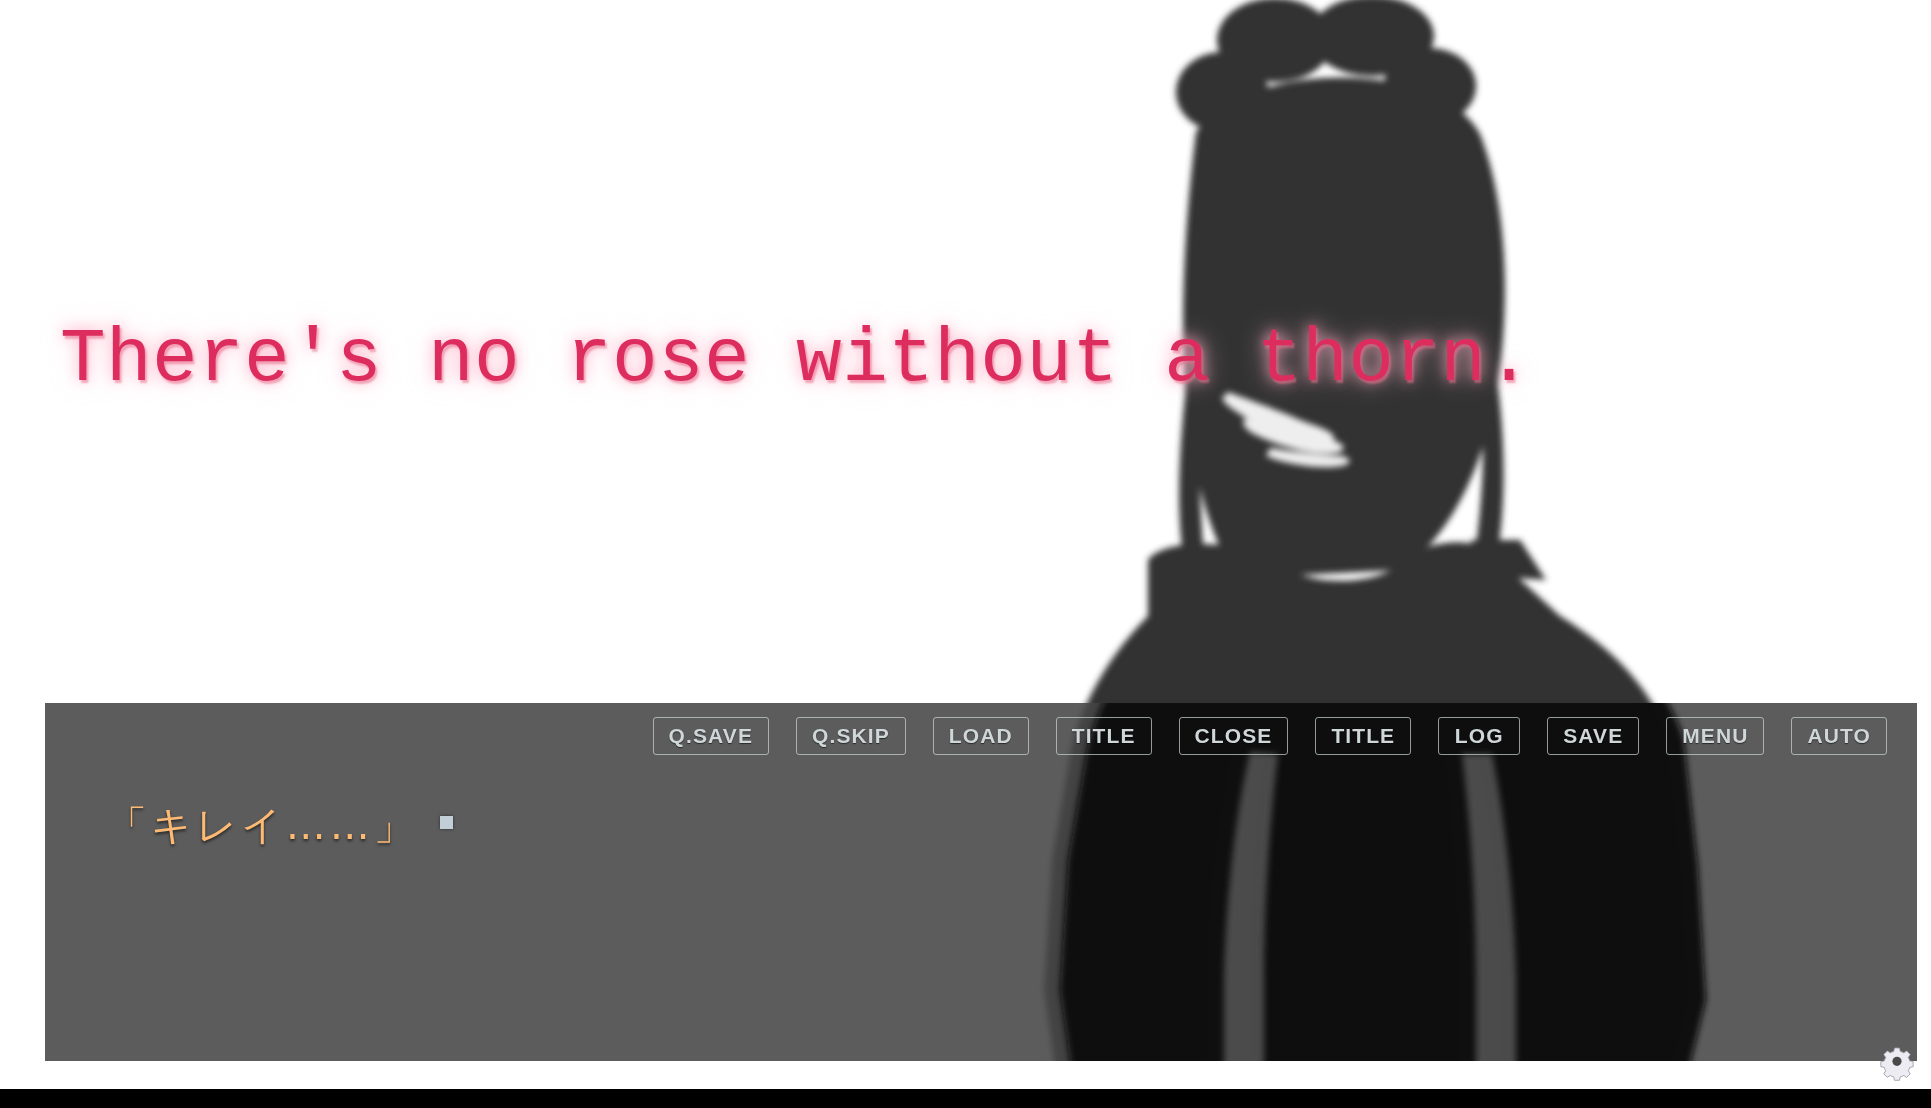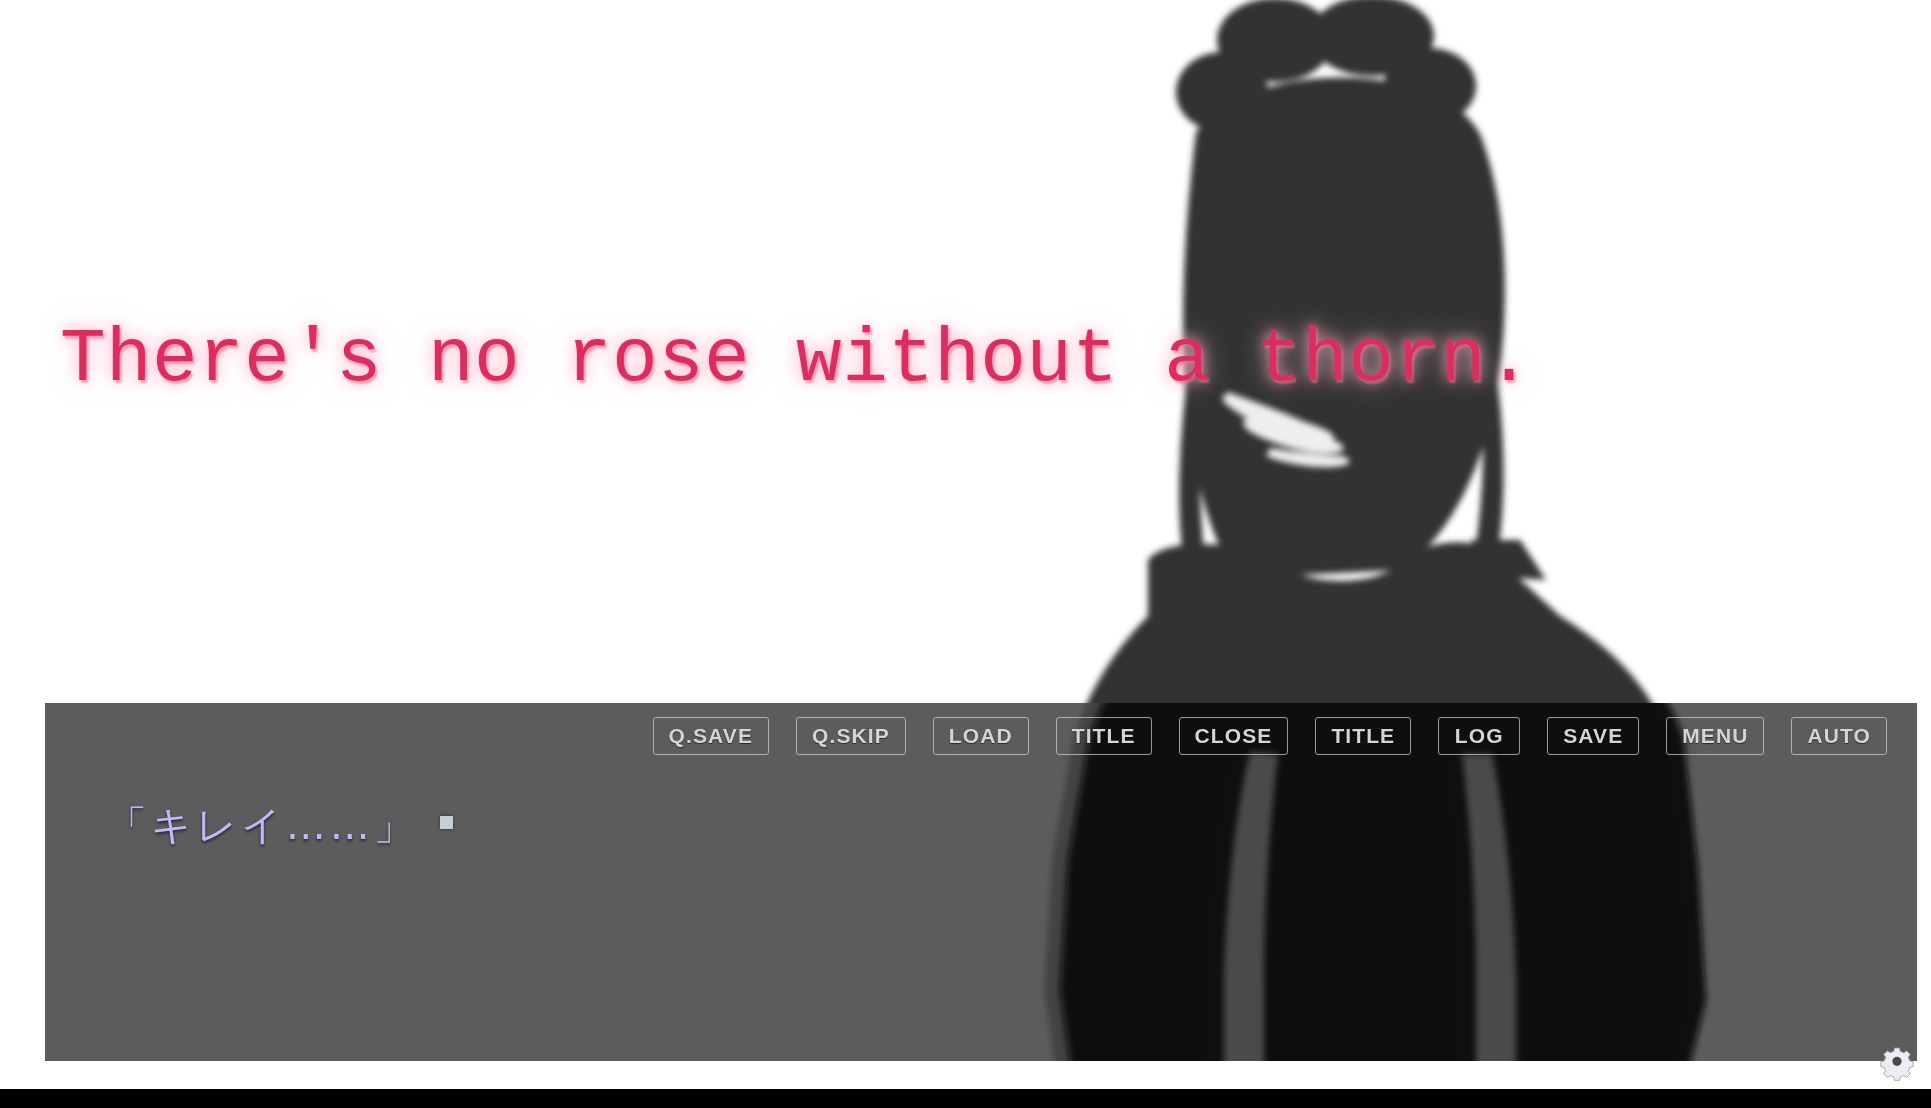--- a/index.html
+++ b/index.html
@@ -119,21 +119,21 @@
   }
 
   
   #dialogue-text {
     position:absolute;
     left:62px;
     top:95px;
     font-family:"DejaVu Sans", sans-serif;
     font-size:40px;
     letter-spacing:4px;
-    color:#c4b5fd;
+    color:#fdba74;
     white-space:nowrap;
     text-shadow:0 2px 3px rgba(0,0,0,0.6);
     text-align:center;
   }
   #click-cursor {
     display:inline-block;
     width:13px;
     height:13px;
     margin-left:22px;
     vertical-align:10px;

